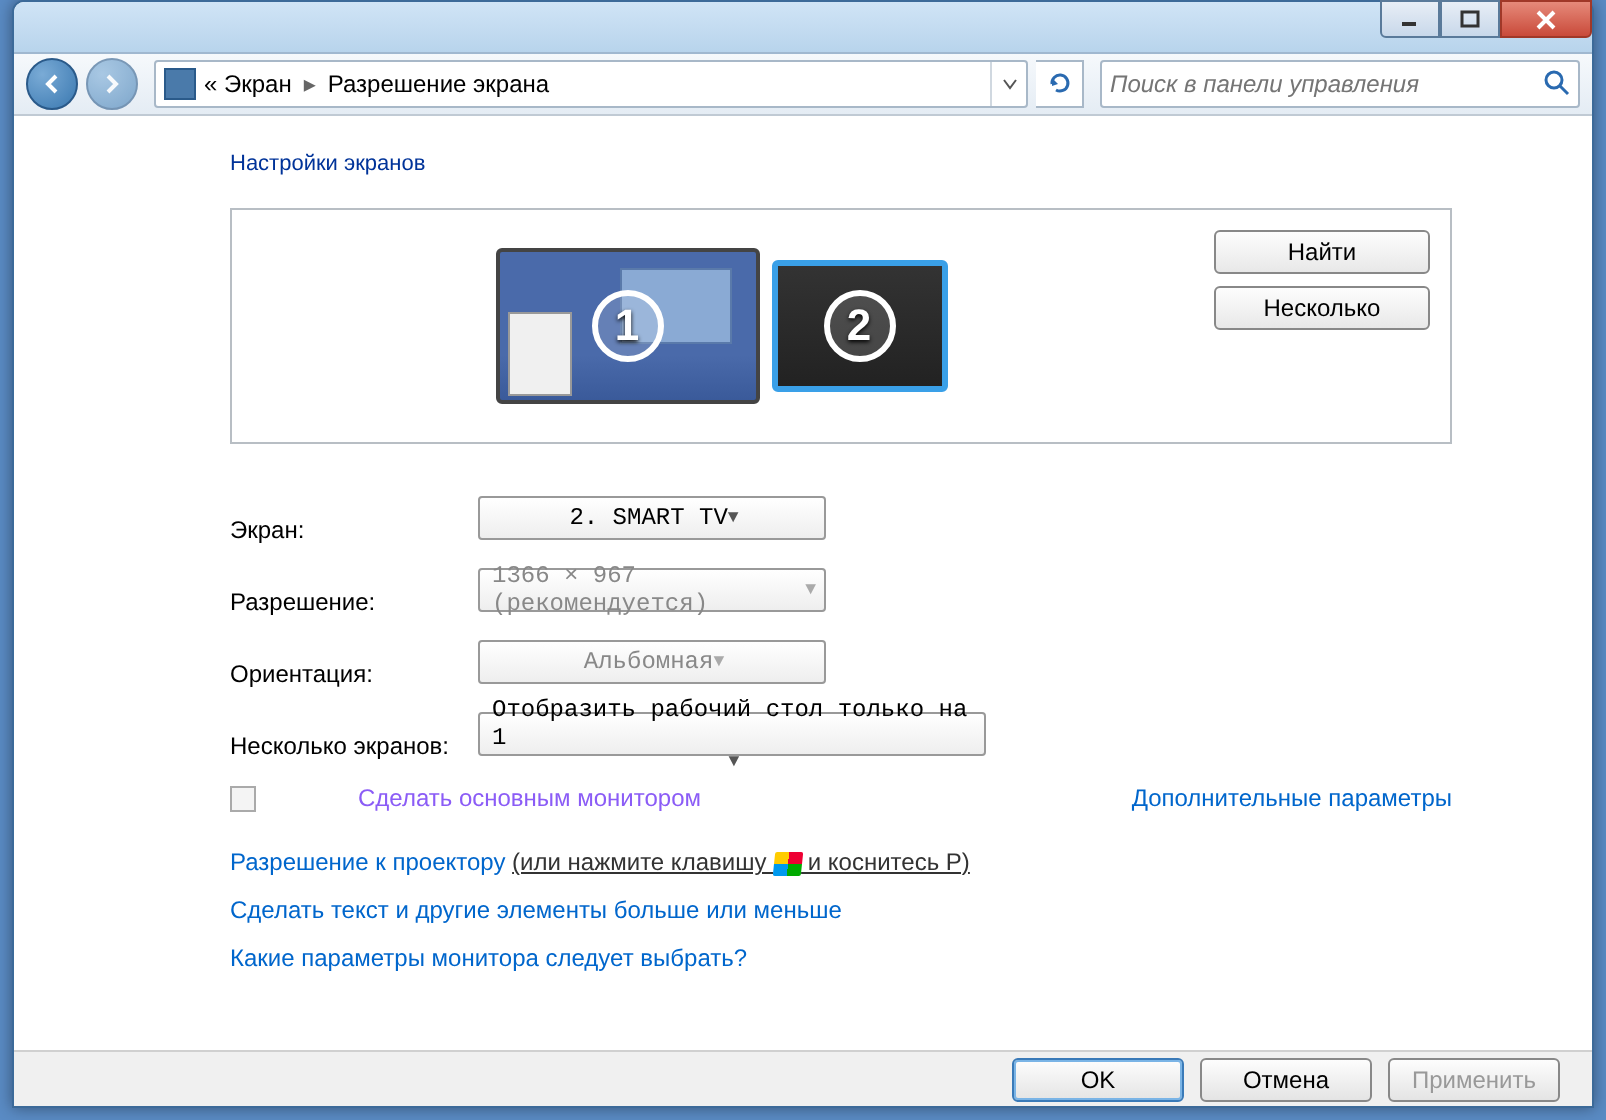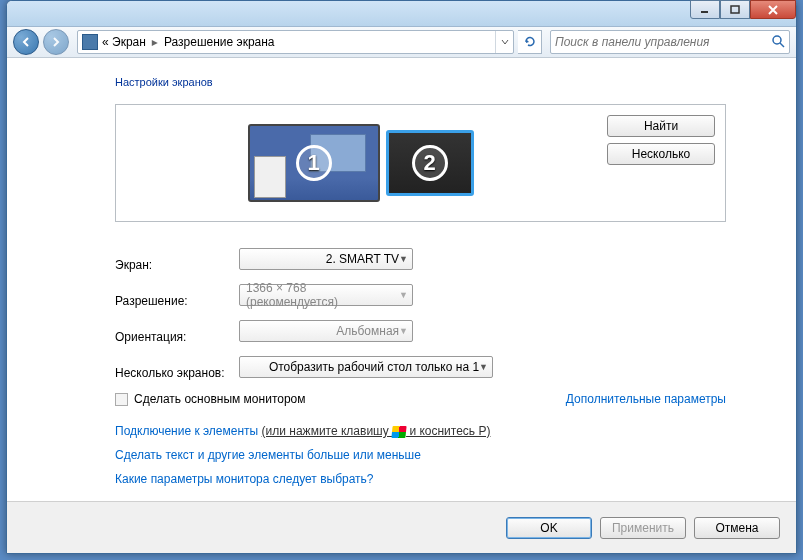--- a/index.html
+++ b/index.html
@@ -37,37 +37,37 @@
 .monitor.m1 { width: 132px; height: 78px; background: linear-gradient(#4a6aaa 70%, #3a5a9a); border-color: #444; }
 .monitor.m2 { width: 88px; height: 66px; background: linear-gradient(#333, #222); border: 3px solid #3aa0e8; }
 .mon-num { position: absolute; width: 36px; height: 36px; border: 3px solid #fff; border-radius: 50%; background: rgba(255,255,255,0.15); display: flex; align-items: center; justify-content: center; color: #fff; font-size: 22px; font-weight: bold; text-shadow: 0 1px 2px #000; }
 .mon-deco1 { position: absolute; left: 4px; bottom: 2px; width: 32px; height: 42px; background: #f0f0f0; border: 1px solid #999; }
 .mon-deco2 { position: absolute; left: 60px; top: 8px; width: 56px; height: 38px; background: #8aaad4; border: 1px solid #5a7aaa; }
 .preview-btns { position: absolute; right: 10px; top: 10px; display: flex; flex-direction: column; gap: 6px; }
 .side-btn { width: 108px; height: 22px; border: 1px solid #888; border-radius: 3px; background: linear-gradient(#fdfdfd, #e8e8e8); cursor: pointer; font-family: inherit; font-size: 12px; }
 
 .form-row { display: flex; align-items: center; margin-bottom: 10px; }
 .form-label { width: 124px; margin-top: 12px; }
-.select { width: 174px; height: 22px; border: 1px solid #999; background: linear-gradient(#fff, #eee); display: flex; align-items: center; padding: 0 4px 0 6px; cursor: pointer; border-radius: 2px; justify-content: flex-end; }
-.select.wide { width: 254px; }
+.select { width: 174px; height: 22px; border: 1px solid #999; background: linear-gradient(#fff, #eee); display: flex; align-items: center; padding: 0 4px 0 6px; cursor: pointer; border-radius: 2px; justify-content: center; font-family: Liberation Mono, monospace; }
+.select.wide { width: 254px; flex-direction: column; }
 .select.disabled { color: #888; cursor: default; }
 .select .arrow { color: #555; font-size: 9px; }
 .select.disabled .arrow { color: #aaa; }
 
 .checkbox-row { display: flex; align-items: center; margin-top: 12px; margin-bottom: 18px; }
 .chk { width: 13px; height: 13px; border: 1px solid #aaa; background: #f4f4f4; margin-right: 6px; }
-.chk-label { color: #000000; }
+.chk-label { color: #8b5cf6; margin-left: 45px; }
 .adv-link { margin-left: auto; color: #0066cc; cursor: pointer; text-align: right; }
 
 .link-row { margin-bottom: 10px; }
 .link { color: #0066cc; cursor: pointer; }
 .keyhint { color: #333; text-decoration: underline; }
 .winflag { display: inline-block; width: 14px; height: 12px; vertical-align: middle; position: relative; }
 .winflag::before { content: ""; position: absolute; inset: 0; background: conic-gradient(#e03 0 25%, #0a0 0 50%, #09e 0 75%, #fc0 0); transform: skewX(-6deg); border-radius: 1px; }
-.footer { height: 52px; display: flex; align-items: center; justify-content: flex-end; gap: 8px; padding: 0 16px; background: #f0f0f0; border-top: 1px solid #d0d0d0; }
+.footer { height: 28px; display: flex; align-items: center; justify-content: flex-end; gap: 8px; padding: 0 16px; background: #f0f0f0; border-top: 1px solid #d0d0d0; }
 .btn { width: 86px; height: 22px; border: 1px solid #888; border-radius: 3px; background: linear-gradient(#fdfdfd, #e4e4e4); cursor: pointer; font-family: inherit; font-size: 12px; }
 .btn.disabled { color: #999; cursor: default; }
 .btn.primary { border-color: #3a7ab8; box-shadow: 0 0 0 1px #7ab4e6 inset; }
 </style>
 </head>
 <body>
 
 <div class="window">
 
   <div class="titlebar">
@@ -155,21 +155,21 @@
       <span class="form-label">Экран:</span>
       <div class="select">
         <span>2. SMART TV</span>
         <span class="arrow">▼</span>
       </div>
     </div>
 
     <div class="form-row">
       <span class="form-label">Разрешение:</span>
       <div class="select disabled">
-        <span>1366 × 768 (рекомендуется)</span>
+        <span>1366 × 967 (рекомендуется)</span>
         <span class="arrow">▼</span>
       </div>
     </div>
 
     <div class="form-row">
       <span class="form-label">Ориентация:</span>
       <div class="select disabled">
         <span>Альбомная</span>
         <span class="arrow">▼</span>
       </div>
@@ -183,31 +183,31 @@
       </div>
     </div>
 
     <div class="checkbox-row">
       <span class="chk"></span>
       <span class="chk-label">Сделать основным монитором</span>
       <span class="adv-link">Дополнительные параметры</span>
     </div>
 
     <div class="link-row">
-      <span class="link">Подключение к элементы</span>
+      <span class="link">Разрешение к проектору</span>
       <span class="keyhint"><span> (или нажмите клавишу </span><span class="winflag"></span><span> и коснитесь P)</span></span>
     </div>
     <div class="link-row">
       <span class="link">Сделать текст и другие элементы больше или меньше</span>
     </div>
     <div class="link-row">
       <span class="link">Какие параметры монитора следует выбрать?</span>
     </div>
 
   </div>
 
   <div class="footer">
     <button class="btn primary">OK</button>
+    <button class="btn">Отмена</button>
     <button class="btn disabled">Применить</button>
-    <button class="btn">Отмена</button>
   </div>
 
 </div>
 
 </body></html>

